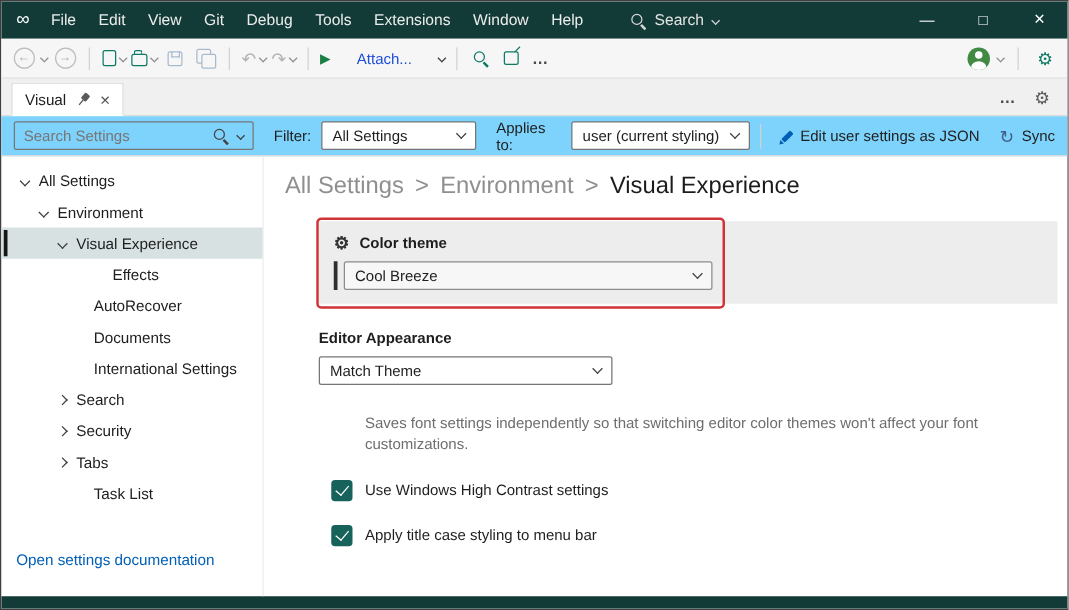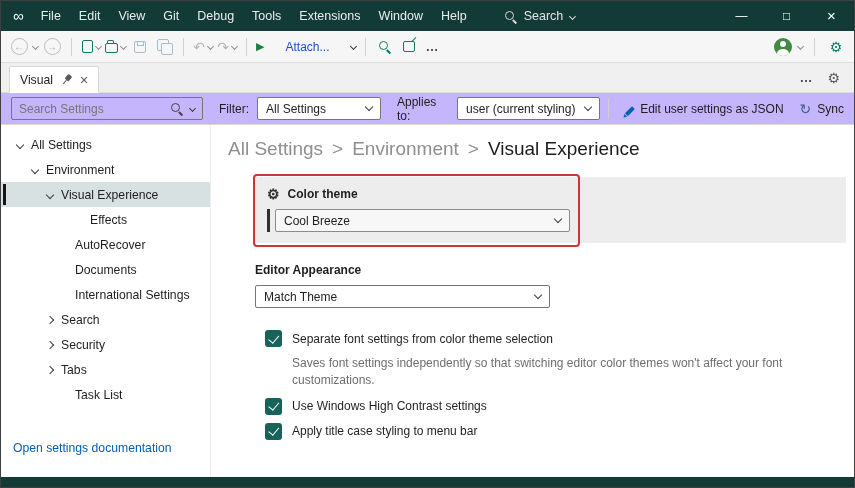--- a/index.html
+++ b/index.html
@@ -59,32 +59,32 @@
   .tabrow{height:30px;flex:0 0 auto;background:#f0f0f0;display:flex;align-items:flex-end;padding:0 0 0 8px;border-bottom:1px solid #dcdcdc}
   .tab{height:27px;margin-bottom:-1px;background:#fff;border:1px solid #d7d7d7;border-bottom:1px solid #fff;border-radius:2px 2px 0 0;display:flex;align-items:center;gap:8px;padding:0 10px;font-size:12.2px}
   .pin{position:relative;width:11px;height:12px;transform:rotate(40deg);display:inline-block}
   .pin::before{content:'';position:absolute;left:3px;top:0;width:5px;height:6px;background:#5a5a5a;border-radius:1px}
   .pin::after{content:'';position:absolute;left:5px;top:6px;width:1.4px;height:4.5px;background:#5a5a5a}
   .tab-close{color:#555;font-size:14px;line-height:1}
   .tabrow-right{margin-left:auto;display:flex;align-items:center;gap:14px;padding:0 14px;height:100%}
   .gear-gray{color:#5a5a5a;font-size:14px}
 
   
-  .filterrow{height:32px;flex:0 0 auto;background:#c4b5fd;border-bottom:1px solid #d8d8d8;display:flex;align-items:center;padding:0 10px;gap:8px}
+  .filterrow{height:32px;flex:0 0 auto;background:#7dd3fc;border-bottom:1px solid #d8d8d8;display:flex;align-items:center;padding:0 10px;gap:8px}
   .searchbox{width:192px;height:23px;border:1px solid #767676;border-radius:2px;display:flex;align-items:center;padding:0 7px;gap:7px}
   .searchbox input{border:none;outline:none;flex:1;min-width:0;font:inherit;color:#1e1e1e;background:transparent}
   .searchbox input::placeholder{color:#767676}
   .flabel{margin-left:8px}
   .select{height:23px;border:1px solid #767676;border-radius:2px;background:#fff;display:flex;align-items:center;justify-content:space-between;padding:0 8px;gap:8px;font-size:12px}
   .sel-chev{flex:0 0 auto;margin-top:-3px}
   .filter-select{width:132px}
   .applies-select{width:152px}
   .filterrow .fright{margin-left:auto;display:flex;align-items:center;gap:16px}
   .vsep{width:1px;height:20px;background:#d0d0d0}
-  .linkbtn{display:flex;align-items:flex-end;gap:6px;color:#1e1e1e;white-space:nowrap}
+  .linkbtn{display:flex;align-items:center;gap:6px;color:#1e1e1e;white-space:nowrap}
   .pencil{width:3.5px;height:10px;background:#005fb8;transform:rotate(45deg);position:relative;border-radius:1px;margin:0 3px}
   .pencil::after{content:'';position:absolute;bottom:-3.5px;left:-0.5px;border-left:2.2px solid transparent;border-right:2.2px solid transparent;border-top:3.5px solid #005fb8}
   .sync-glyph{color:#41608a;font-size:14px;line-height:1}
 
   
   .bodyrow{flex:1;display:flex;min-height:0}
   .sidebar{width:210px;flex:0 0 auto;border-right:1px solid #ededed;position:relative;padding-top:7px;font-size:12.2px}
   .tree-row{height:25px;display:flex;align-items:center;position:relative;padding-left:calc(16px + var(--lv,0) * 15px)}
   .tree-row .chevbox{width:14px;display:flex;justify-content:flex-start}
   .tree-row[data-chevron="down"] .chev{transform:rotate(45deg)}
@@ -105,23 +105,23 @@
   .band{background:#ededed;position:relative;padding:10px 12px 11px}
   .band-annotation{position:absolute;left:-2px;top:-3px;width:327px;height:calc(100% + 7px);border:2px solid #d13438;border-radius:4px;pointer-events:none}
   .ct-head{display:flex;align-items:center;gap:8px;font-weight:bold;color:#1e1e1e}
   .gear-dark{color:#333;font-size:14px;line-height:1}
   .ct-control{display:flex;align-items:center;margin-top:8px}
   .mod-bar{width:3px;height:23px;background:#2f2f2f;margin-right:5px;flex:0 0 auto}
   .ct-select{width:295px;background:#f7f7f7;border-color:#8c8c8c}
 
   .section{}
   .sec-label{font-weight:bold;margin-top:20px}
-  .ea-select{width:295px;margin-top:8px}
-
-  .cb-block{margin-left:10px;margin-top:8px}
+  .ea-select{width:235px;margin-top:8px}
+
+  .cb-block{margin-left:10px;margin-top:19px}
   .cb-block.first{margin-top:22px}
   .cb-row{display:flex;align-items:center;gap:10px}
   .cb{width:17px;height:17px;border-radius:3px;background:#17635c;position:relative;flex:0 0 auto}
   .cb-block.checked .cb::after{content:'';position:absolute;left:5.5px;top:2.5px;width:4.5px;height:8.5px;border-right:1.8px solid #fff;border-bottom:1.8px solid #fff;transform:rotate(40deg)}
   .cb-label{color:#1f1f1f}
   .cb-desc{margin:8px 0 0 27px;color:#6e6e6e;max-width:535px;line-height:1.45}
   .cb-desc:empty{display:none}
 
   .statusbar{height:10px;flex:0 0 auto;background:#123b38}
 </style>
@@ -352,24 +352,20 @@
           <div class="sec-label">Editor Appearance</div>
           <div class="select ea-select">
             <span>Match Theme</span>
             <span class="chev sel-chev"></span>
           </div>
         </div>
 
         <div>
 
         <div class="cb-block checked first">
-              <div class="cb-row">
-                <span class="cb"></span>
-                <span class="cb-label">Separate font settings from color theme selection</span>
-              </div>
               <div class="cb-desc">Saves font settings independently so that switching editor color themes won't affect your font customizations.</div>
             </div>
             <div class="cb-block checked">
               <div class="cb-row">
                 <span class="cb"></span>
                 <span class="cb-label">Use Windows High Contrast settings</span>
               </div>
 
             </div>
             <div class="cb-block checked">

